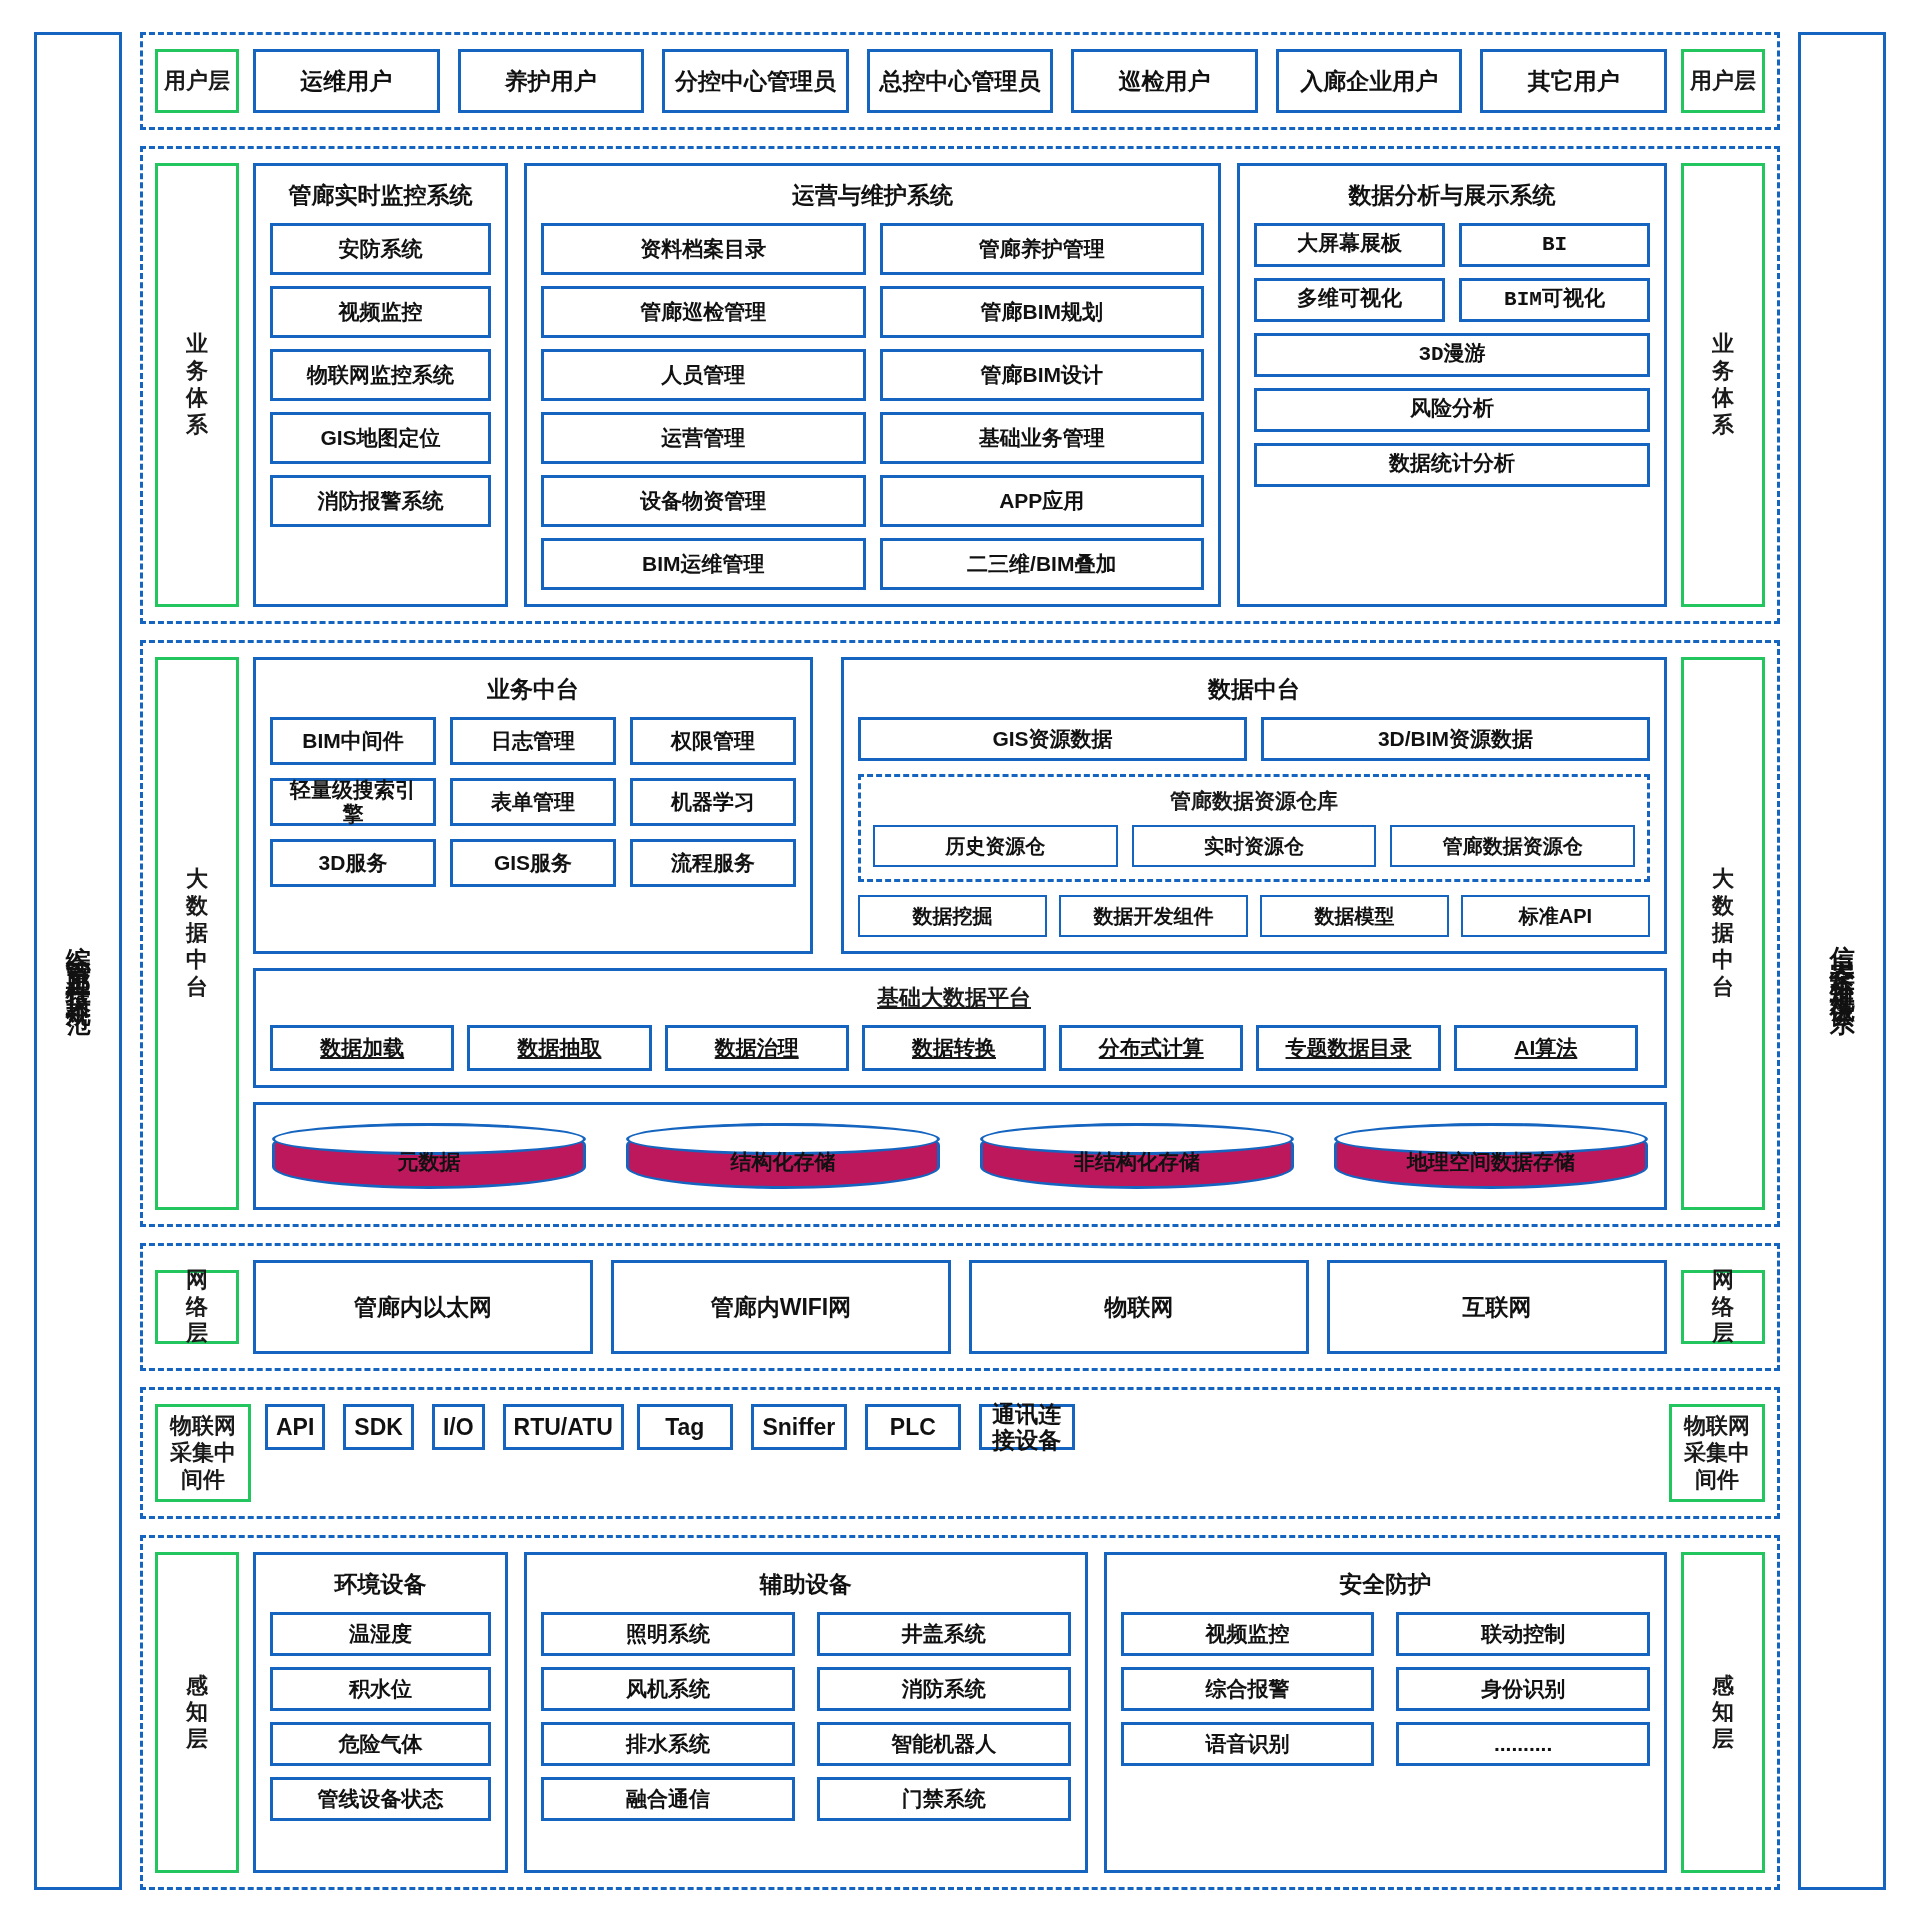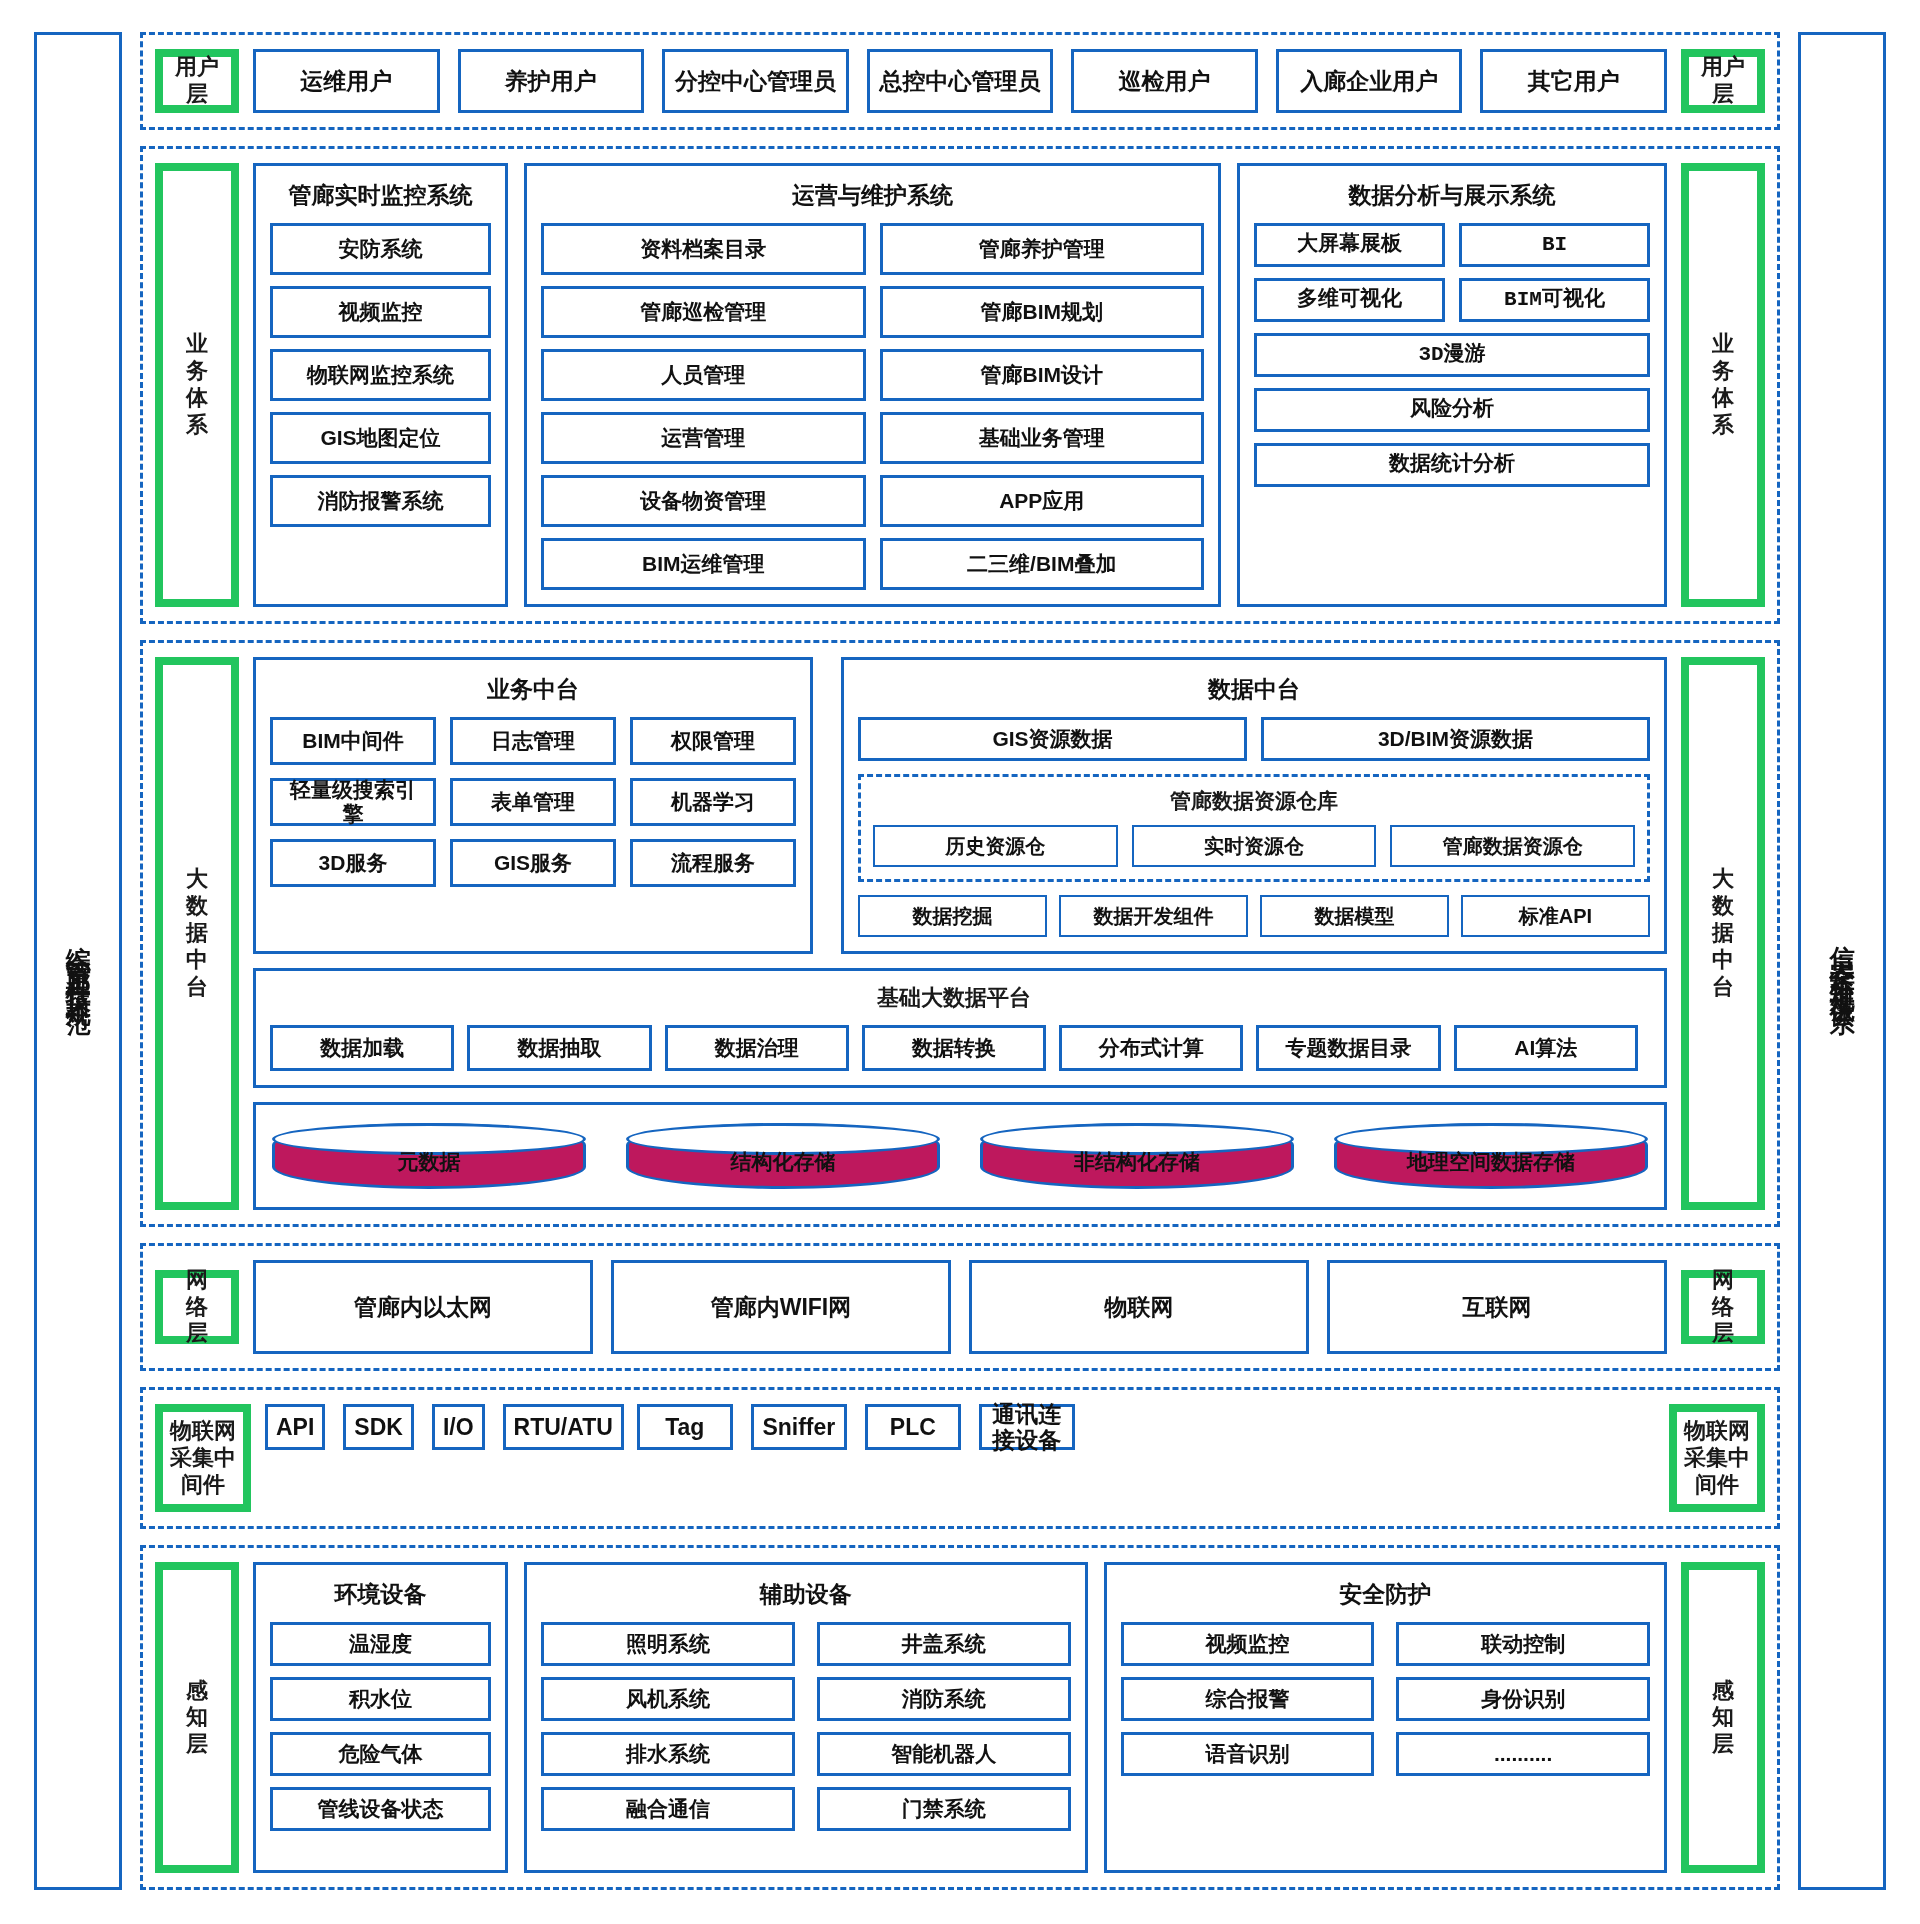--- a/index.html
+++ b/index.html
@@ -64,21 +64,21 @@
     align-items: stretch;
     gap: 14px;
     padding: 12px;
   }
   .band.grow { flex: 1 1 auto; min-height: 0; }
 
   
   .layer-tag {
     flex: 0 0 84px;
     width: 84px;
-    border: 8px solid #22c55e;
+    border: 3px solid #22c55e;
     background: #fff;
     display: flex;
     align-items: center;
     justify-content: center;
     padding: 6px 2px;
   }
   .layer-tag span {
     font-size: 22px;
     font-weight: 700;
     line-height: 1.22;
@@ -173,20 +173,21 @@
   .repo-title { text-align: center; font-size: 21px; font-weight: 700; margin: 2px 0 10px 0; }
   .repo-row { display: flex; gap: 14px; }
   .repo-row .cell { flex: 1 1 0; height: 42px; font-size: 20px; }
 
   .tool-row { display: flex; gap: 12px; }
   .tool-row .cell { flex: 1 1 0; height: 42px; font-size: 20px; }
 
   .platform-box {
     border: 3px solid #1565C0;
     padding: 8px 26px 14px 14px;
+    text-decoration: underline;
   }
   .platform-title { text-align: center; font-size: 22px; font-weight: 700; margin: 4px 0 12px 0; }
   .platform-row { display: flex; gap: 13px; }
   .platform-row .cell { flex: 1 1 0; height: 46px; font-size: 21px; }
 
   .storage-box {
     border: 3px solid #1565C0;
     padding: 18px 16px;
     display: flex;
     gap: 40px;

